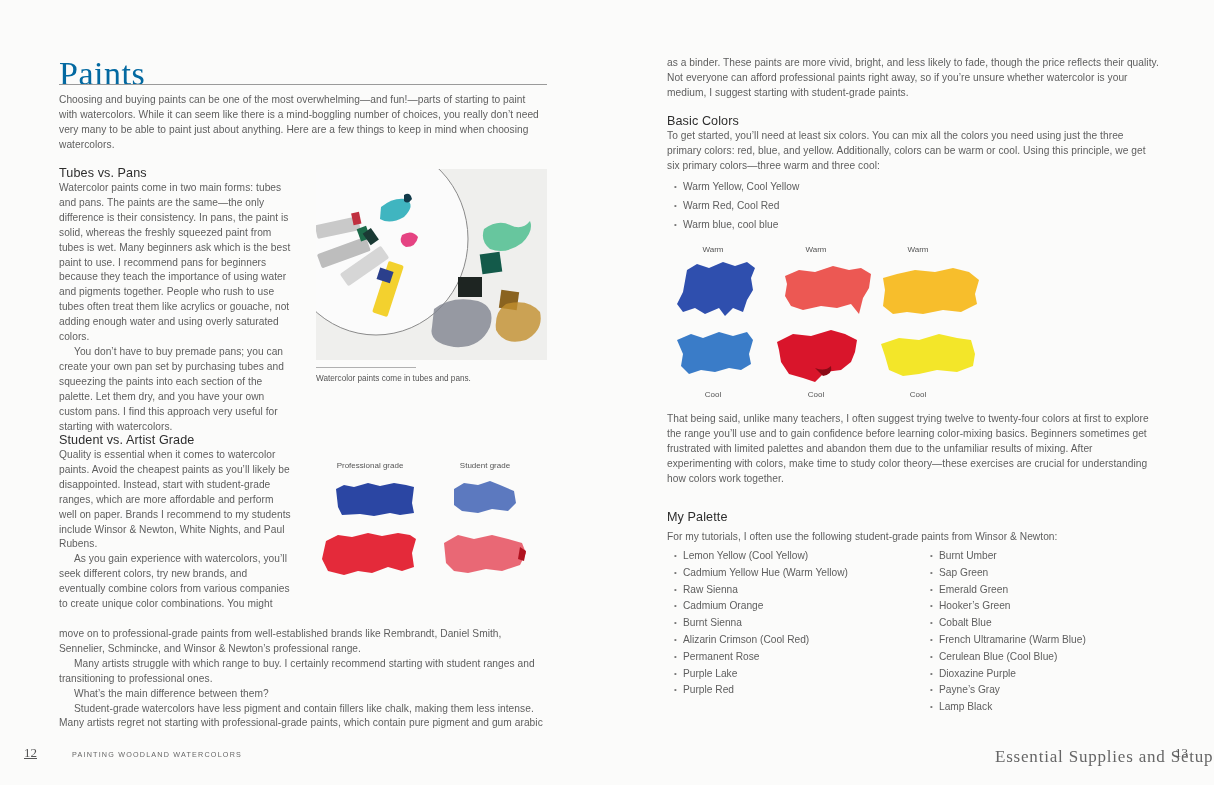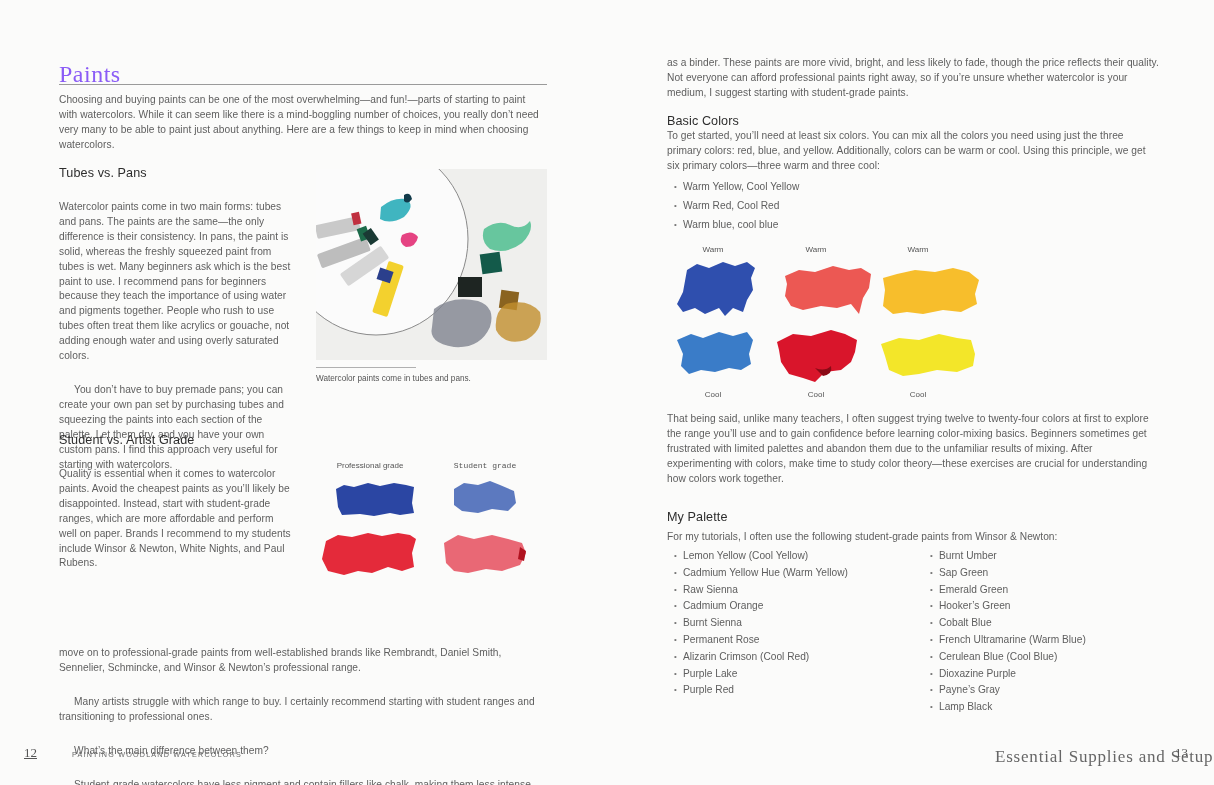--- a/index.html
+++ b/index.html
@@ -15,28 +15,28 @@
     .page-left { left: 0; width: 607px; }
     .page-right { left: 607px; width: 607px; }
 
     .abs { position: absolute; }
     .body-text {
       font-size: 10.2px;
       line-height: 14.9px;
       color: #5e5e5e;
       letter-spacing: 0.05px;
     }
-    .body-text p { text-indent: 0; margin-top: 19px; }
+    .body-text p { text-indent: 0; }
     .body-text p.indent { text-indent: 15px; }
 
     .title {
       font-family: "Liberation Serif", serif;
-      font-size: 24px;
+      font-size: 34px;
       font-weight: normal;
-      color: #8b5cf6;
+      color: #0369a1;
       letter-spacing: 0.5px;
       line-height: 32px;
     }
     .title-rule {
       height: 1px;
       background: #9a9a9a;
     }
     .h2 {
       font-size: 12.6px;
       font-weight: normal;
@@ -140,31 +140,32 @@
         <path d="M118 140 q18 -14 44 -8 q18 6 12 26 q-10 22 -36 20 q-26 -4 -22 -20 z" fill="#80838e" opacity="0.8"></path>
         <path d="M190 135 q22 -6 34 8 q4 18 -14 28 q-22 6 -30 -10 q-2 -18 10 -26 z" fill="#c28f2d" opacity="0.8"></path>
       </svg>
     </div>
     <div class="abs caption-rule" style="left:316px; top:367px; width:100px;"></div>
     <p class="abs caption" style="left:316px; top:373px;">Watercolor paints come in tubes and pans.</p>
 
     <h2 class="abs h2" style="left:59px; top:432px;">Student vs. Artist Grade</h2>
     <div class="abs body-text" style="left:59px; top:448px; width:232px;">
       <p>Quality is essential when it comes to watercolor paints. Avoid the cheapest paints as you’ll likely be disappointed. Instead, start with student-grade ranges, which are more affordable and perform well on paper. Brands I recommend to my students include Winsor &amp; Newton, White Nights, and Paul Rubens.</p>
+      <p class="indent">As you gain experience with watercolors, you’ll seek different colors, try new brands, and eventually combine colors from various companies to create unique color combinations. You might</p>
     </div>
     <div class="abs body-text" style="left:59px; top:627px; width:490px;">
       <p>move on to professional-grade paints from well-established brands like Rembrandt, Daniel Smith, Sennelier, Schmincke, and Winsor &amp; Newton’s professional range.</p>
       <p class="indent">Many artists struggle with which range to buy. I certainly recommend starting with student ranges and transitioning to professional ones.</p>
       <p class="indent">What’s the main difference between them?</p>
       <p class="indent">Student-grade watercolors have less pigment and contain fillers like chalk, making them less intense. Many artists regret not starting with professional-grade paints, which contain pure pigment and gum arabic</p>
     </div>
 
     <div class="abs" style="left:322px; top:457px; width:220px; height:130px;">
       <span class="abs swatch-label" style="left:0; top:4px; width:96px;">Professional grade</span>
-      <span class="abs swatch-label" style="left:118px; top:4px; width:90px;font-family:Liberation Mono, monospace;">Student grade</span>
+      <span class="abs swatch-label" style="left:118px; top:4px; width:90px;">Student grade</span>
       <svg class="abs" style="left:0; top:20px;" width="220" height="110" viewBox="0 0 220 110">
         <path d="M14 12 l8 -4 l10 2 l14 -4 l12 3 l14 -3 l12 2 l8 2 l-2 16 l2 10 l-14 2 l-10 -2 l-16 3 l-14 -2 l-18 1 l-4 -8 z" fill="#2b46a3"></path>
         <path d="M132 12 l10 -6 l14 2 l12 -4 l10 4 l14 6 l2 12 l-8 8 l-16 -2 l-14 4 l-16 -2 l-8 -6 z" fill="#4a6ab8" opacity="0.9"></path>
         <path d="M4 64 l12 -6 l14 2 l16 -4 l14 3 l16 -3 l12 2 l6 4 l-4 14 l2 14 l-12 4 l-14 -4 l-16 6 l-14 -2 l-14 4 l-16 -4 l-6 -12 z" fill="#e42a3a"></path>
         <path d="M122 66 l14 -8 l16 4 l18 -4 l16 4 l14 4 l4 10 l-6 12 l-18 6 l-16 -2 l-18 4 l-14 -2 l-8 -8 z" fill="#e75866" opacity="0.9"></path>
         <path d="M198 70 l6 4 l-2 10 l-6 -2 z" fill="#b0121f"></path>
       </svg>
     </div>
 
     <span class="abs folio-num" style="left:24px; top:745px;text-decoration:underline;">12</span>
@@ -212,22 +213,22 @@
 
     <h2 class="abs h2" style="left:60px; top:509px;">My Palette</h2>
     <p class="abs body-text" style="left:60px; top:530px; width:492px;">For my tutorials, I often use the following student-grade paints from Winsor &amp; Newton:</p>
 
     <ul class="abs bullets palette-list" style="left:60px; top:548px; width:250px;">
       <li>Lemon Yellow (Cool Yellow)</li>
       <li>Cadmium Yellow Hue (Warm Yellow)</li>
       <li>Raw Sienna</li>
       <li>Cadmium Orange</li>
       <li>Burnt Sienna</li>
+      <li>Alizarin Crimson (Cool Red)</li>
       <li>Permanent Rose</li>
-      <li>Alizarin Crimson (Cool Red)</li>
       <li>Purple Lake</li>
       <li>Purple Red</li>
     </ul>
 
     <ul class="abs bullets palette-list" style="left:316px; top:548px; width:240px;">
       <li>Burnt Umber</li>
       <li>Sap Green</li>
       <li>Emerald Green</li>
       <li>Hooker’s Green</li>
       <li>Cobalt Blue</li>

